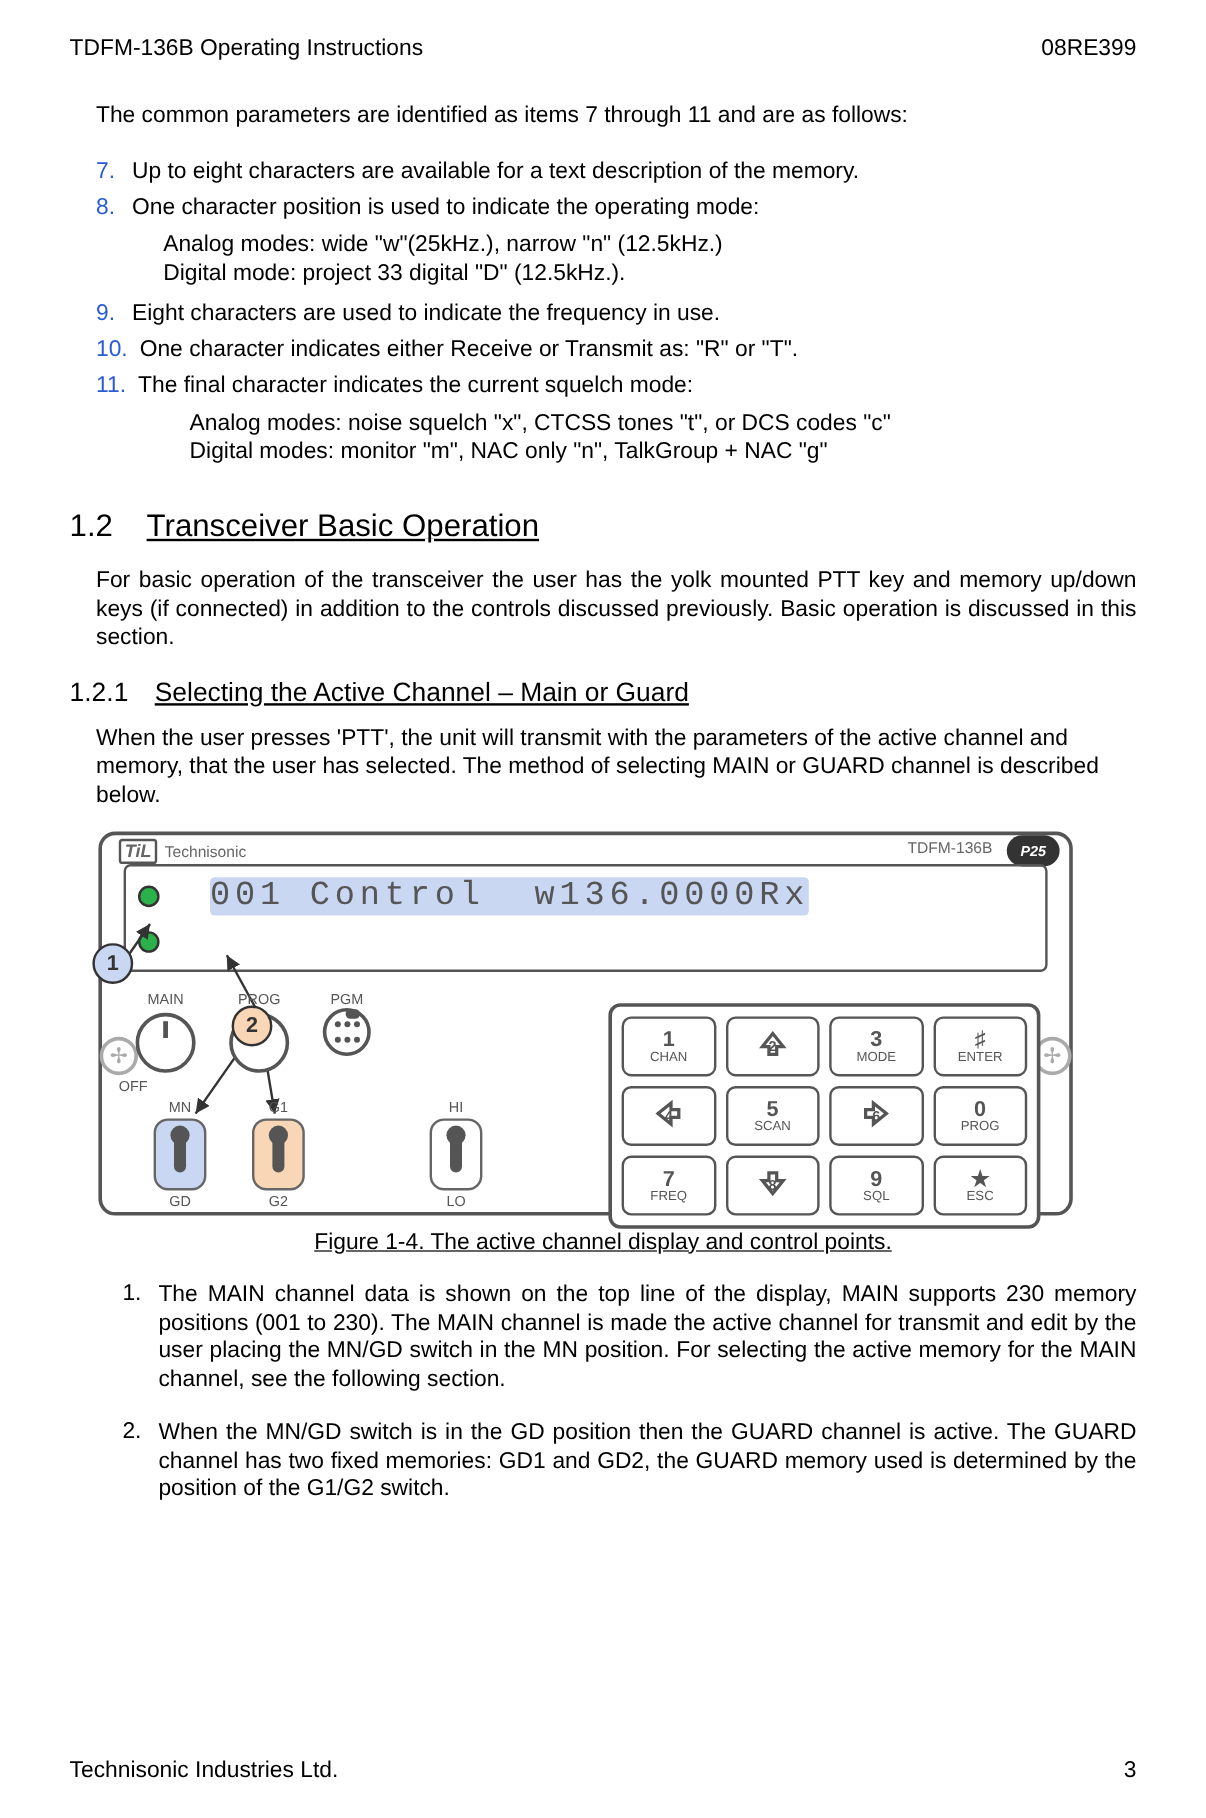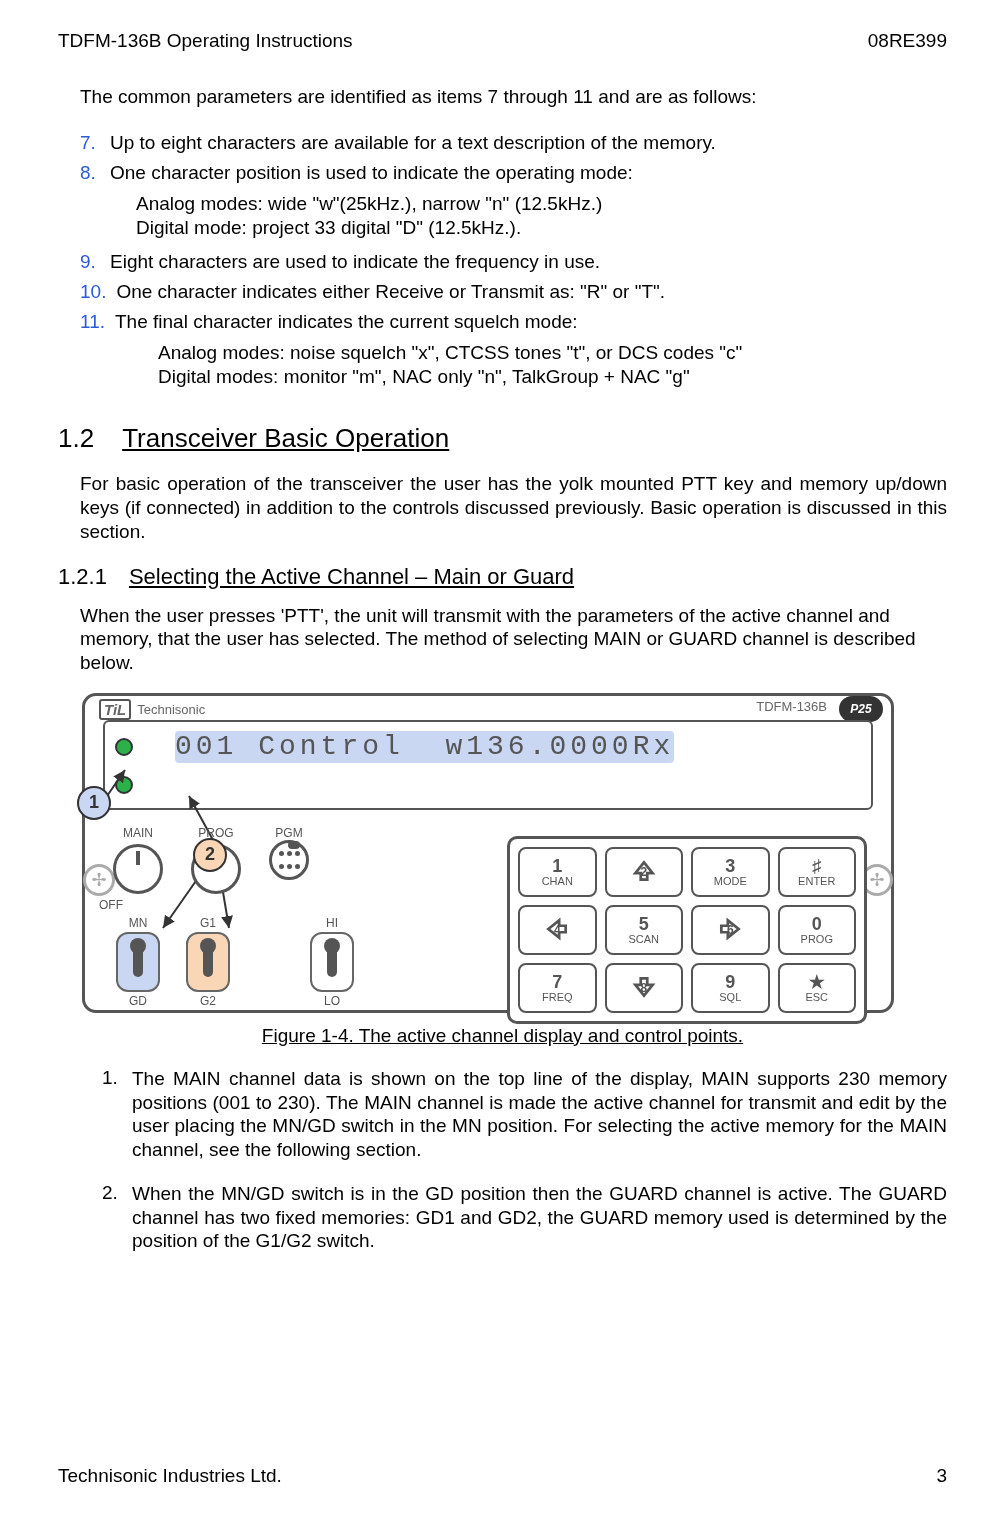--- a/index.html
+++ b/index.html
@@ -221,22 +221,22 @@
   }
   .pgm {
     width: 40px; height: 40px; border:3px solid #555; border-radius:50%;
     display:flex; flex-wrap:wrap; align-items:center; justify-content:center;
     gap:3px; padding:5px; box-sizing:border-box; position:relative;
   }
   .pgm .pin { width:5px; height:5px; background:#555; border-radius:50%; }
   .pgm .key { position:absolute; top:-2px; right:6px; width:8px; height:4px; background:#555; }
 
   .switch-row {
-    position: absolute; top: 220px; left: 28px;
-    display:flex; gap: 20px; align-items:flex-start;
+    position: absolute; top: 220px; left: 40px;
+    display:flex; gap: 32px; align-items:flex-start;
   }
   .toggle {
     display:flex; flex-direction:column; align-items:center;
     font-size:12px; color:#555;
     width: 50px;
   }
   .toggle .box {
     width: 40px; height: 56px; border:2px solid #666; border-radius:12px;
     display:flex; align-items:center; justify-content:center;
     margin: 2px 0;

